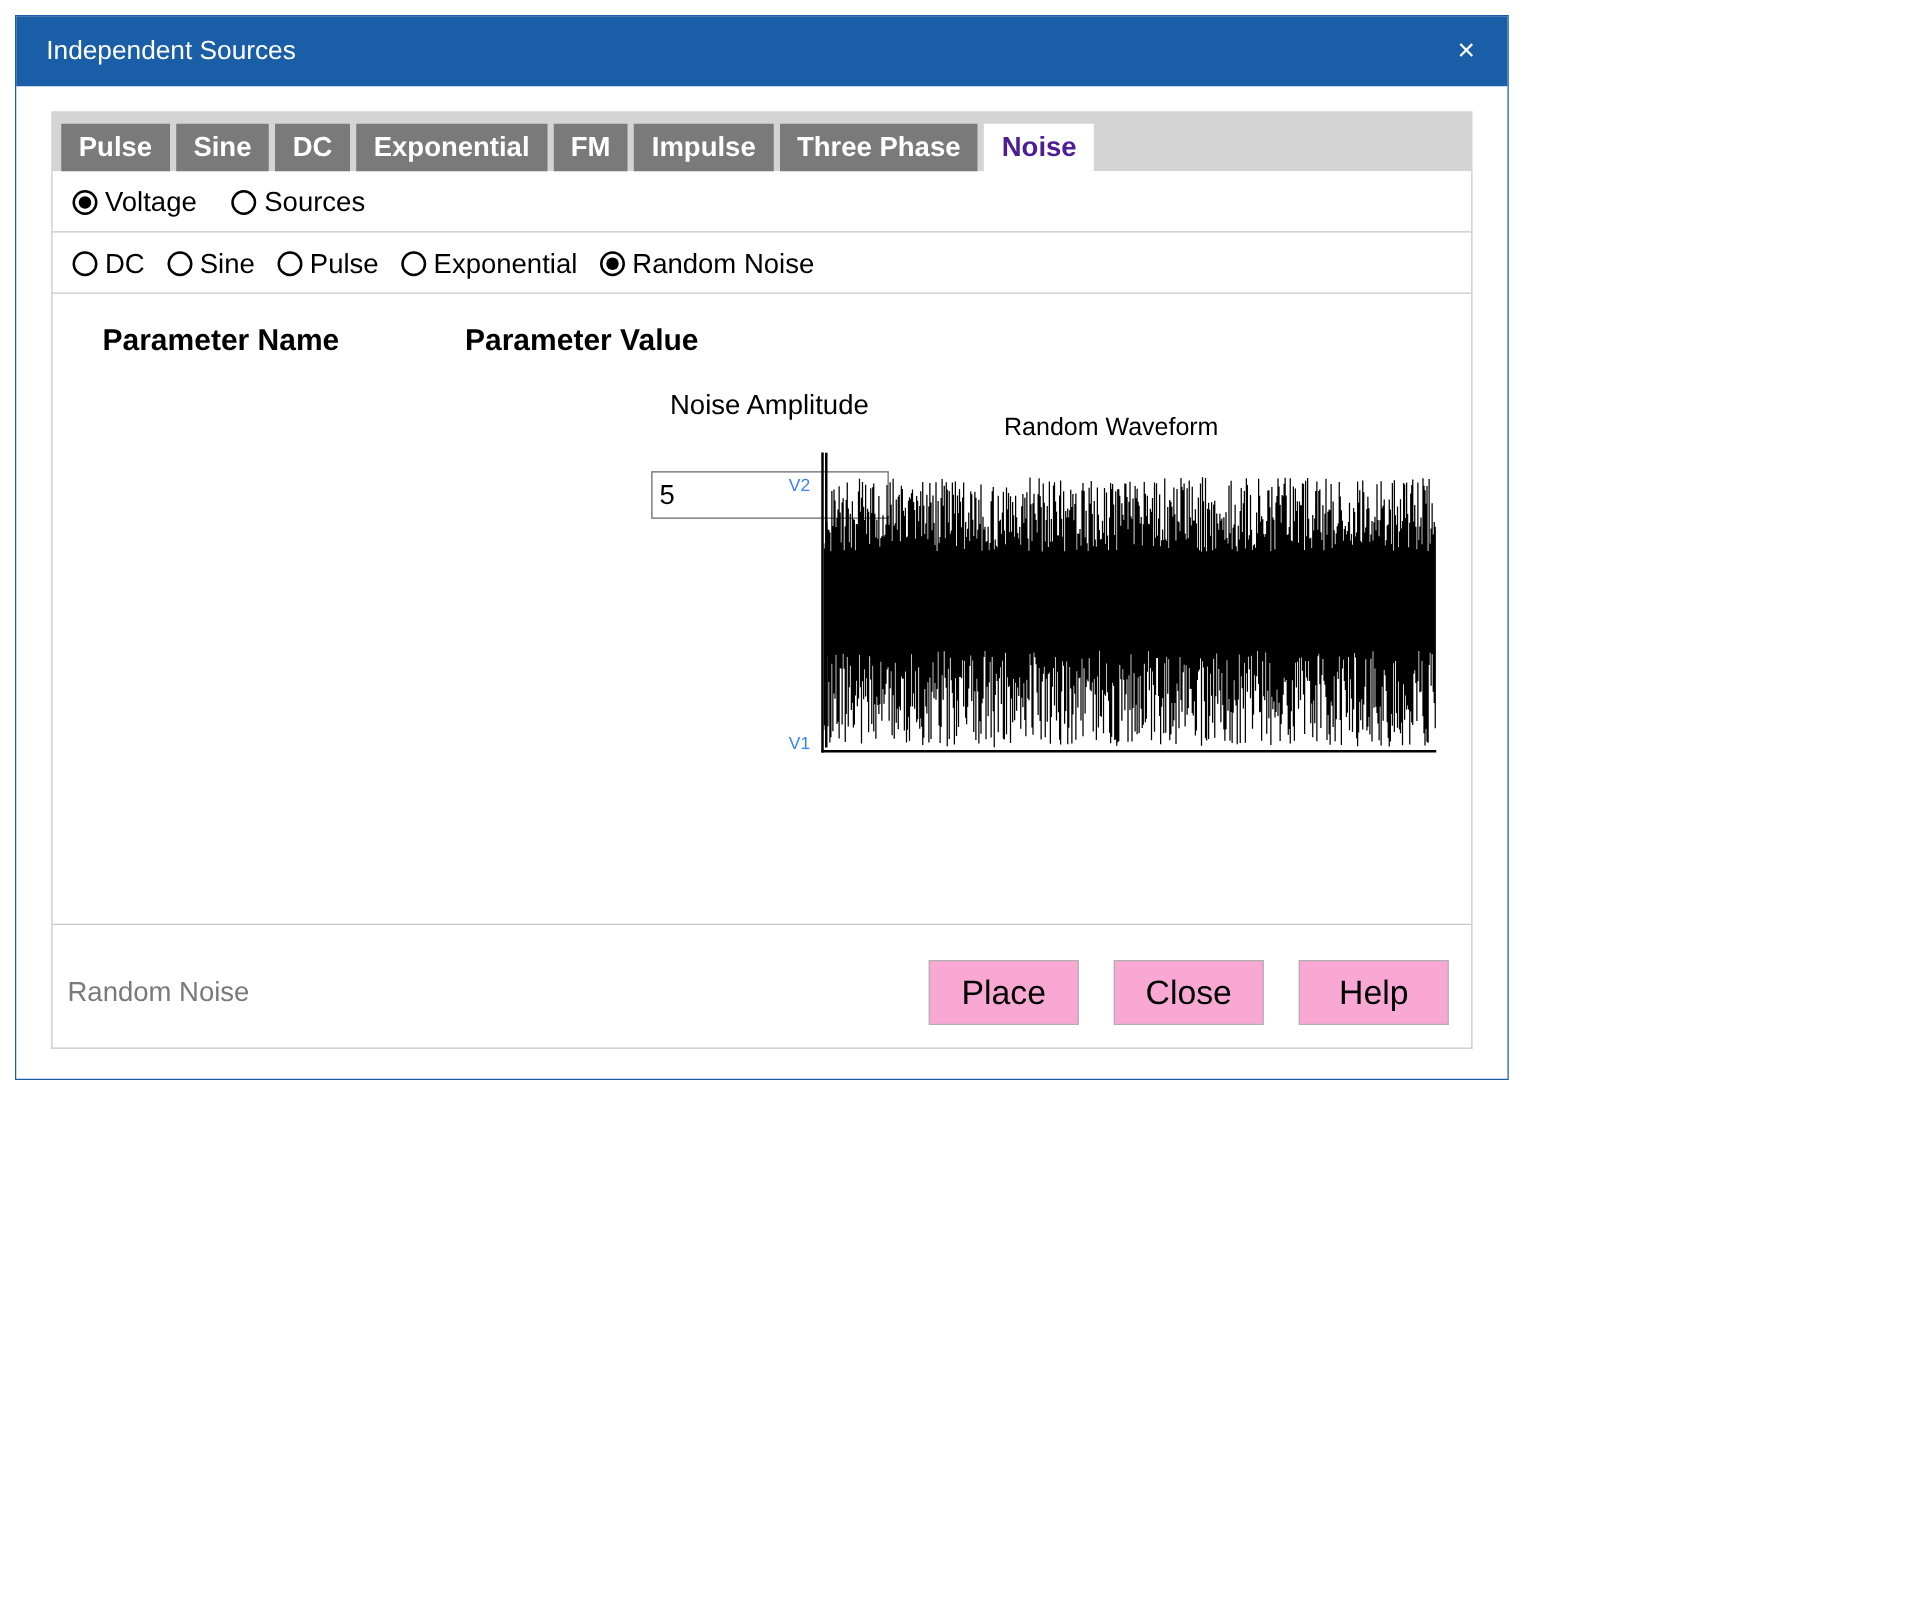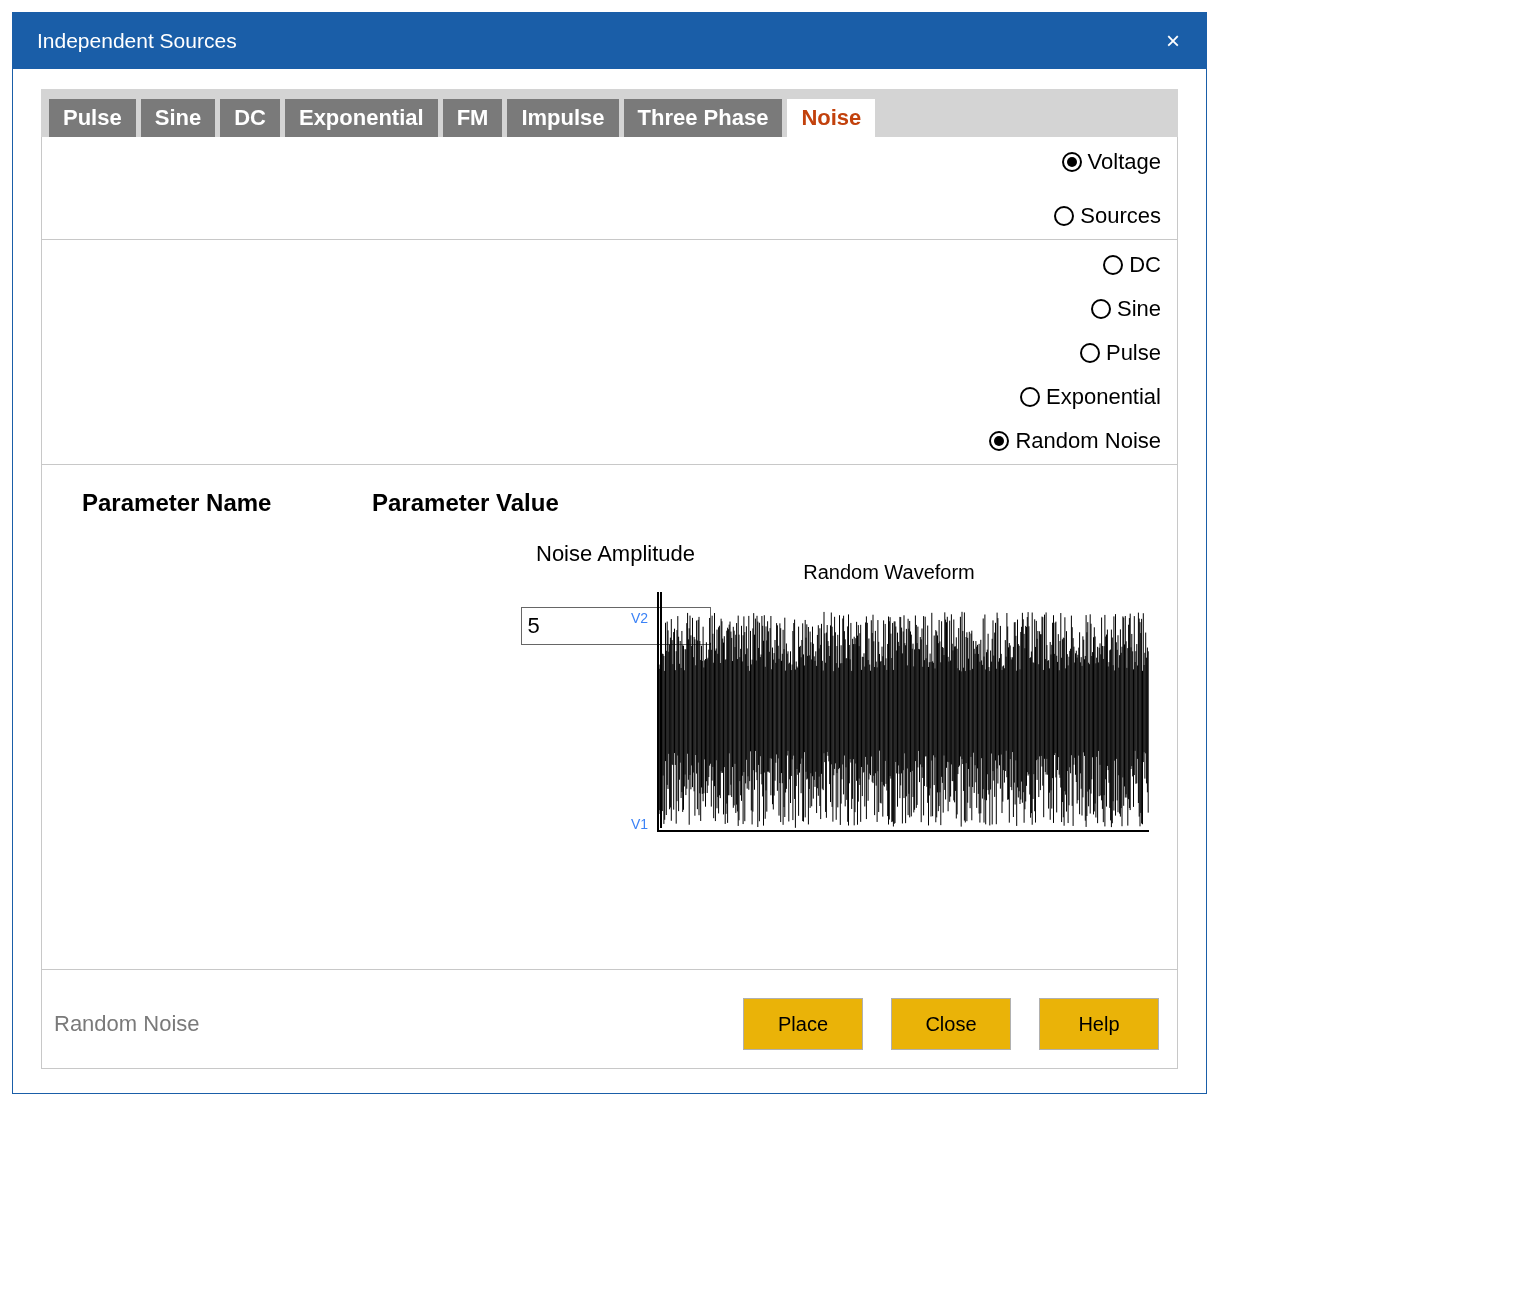--- a/index.html
+++ b/index.html
@@ -50,35 +50,34 @@
     color: #fff;
     font-size: 22px;
     font-weight: 600;
     padding: 6px 14px;
     border-radius: 0;
     cursor: pointer;
     white-space: nowrap;
   }
   .tab.active {
     background: #fff;
-    color: #c2410c;
+    color: #4c1d95;
   }
   .panel {
     border: 1px solid #c8c8c8;
     border-top: none;
     background: #fff;
   }
   .radio-row {
     display: flex;
     gap: 28px;
     padding: 12px 16px 10px 16px;
     border-bottom: 1px solid #c8c8c8;
     font-size: 22px;
-    align-items: flex-end;
-    flex-direction: column;
+    align-items: flex-start;
   }
   .radio-row.second {
     gap: 18px;
   }
   .radio-opt {
     display: flex;
     align-items: center;
     gap: 6px;
     cursor: pointer;
   }
@@ -175,23 +174,23 @@
     color: #7a7a7a;
     font-size: 22px;
   }
   .footer-buttons {
     display: flex;
     gap: 28px;
   }
   .btn {
     width: 120px;
     height: 52px;
-    background: #eab308;
+    background: #f9a8d4;
     border: 1px solid #b0b0b0;
-    font-size: 20px;
+    font-size: 27px;
     cursor: pointer;
     font-family: inherit;
   }
 </style>
 </head>
 <body>
 
 <div class="window">
   <div class="titlebar">
     <span class="title-text">Independent Sources</span>

